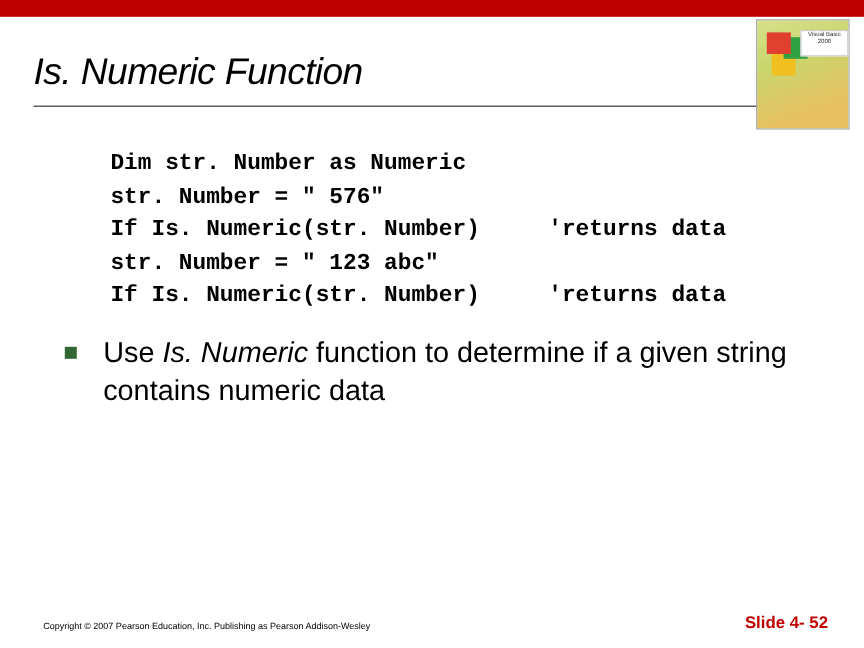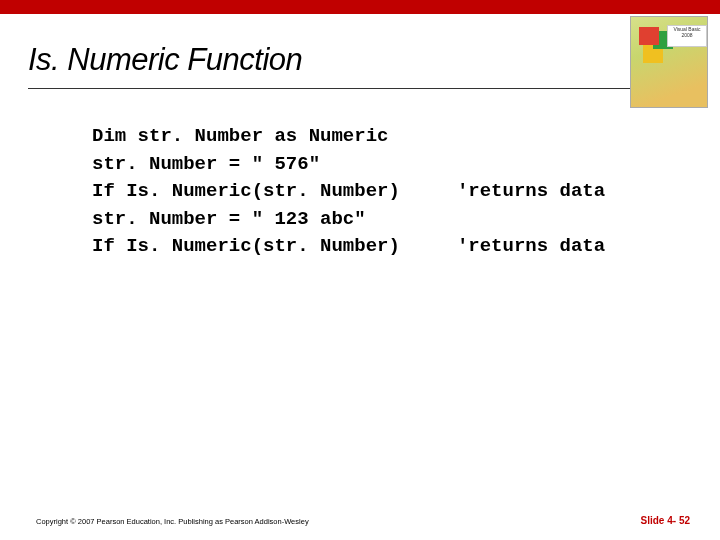--- a/index.html
+++ b/index.html
@@ -104,21 +104,21 @@
     right: 30px;
     display: flex;
     justify-content: space-between;
     align-items: flex-end;
   }
   .copyright {
     font-size: 7.5px;
     color: #000;
   }
   .slide-num {
-    font-size: 10px;
+    font-size: 14px;
     font-weight: bold;
     color: #c00000;
   }
 </style>
 </head>
 <body>
 
 <div class="top-red-bar"></div>
 
 <div class="book-cover">
@@ -135,19 +135,25 @@
 
 <div class="content">
 
 
   <div class="code-block"><span>Dim str. Number as Numeric</span>
 <span>str. Number = " 576"</span>
 <span>If Is. Numeric(str. Number)</span>     <span>'returns data</span>
 <span>str. Number = " 123 abc"</span>
 <span>If Is. Numeric(str. Number)</span>     <span>'returns data</span></div>
 
+  <div class="bullet-row">
+    <div class="bullet-sq"></div>
+    <div class="bullet-text">
+      <span>Use </span><span class="italic">Is. Numeric</span><span> function to determine if a given string contains numeric data</span>
+    </div>
+  </div>
 
 </div>
 
 <div class="footer">
   <div class="copyright">Copyright © 2007 Pearson Education, Inc. Publishing as Pearson Addison-Wesley</div>
   <div class="slide-num">Slide 4- 52</div>
 </div>
 
 </body></html>

